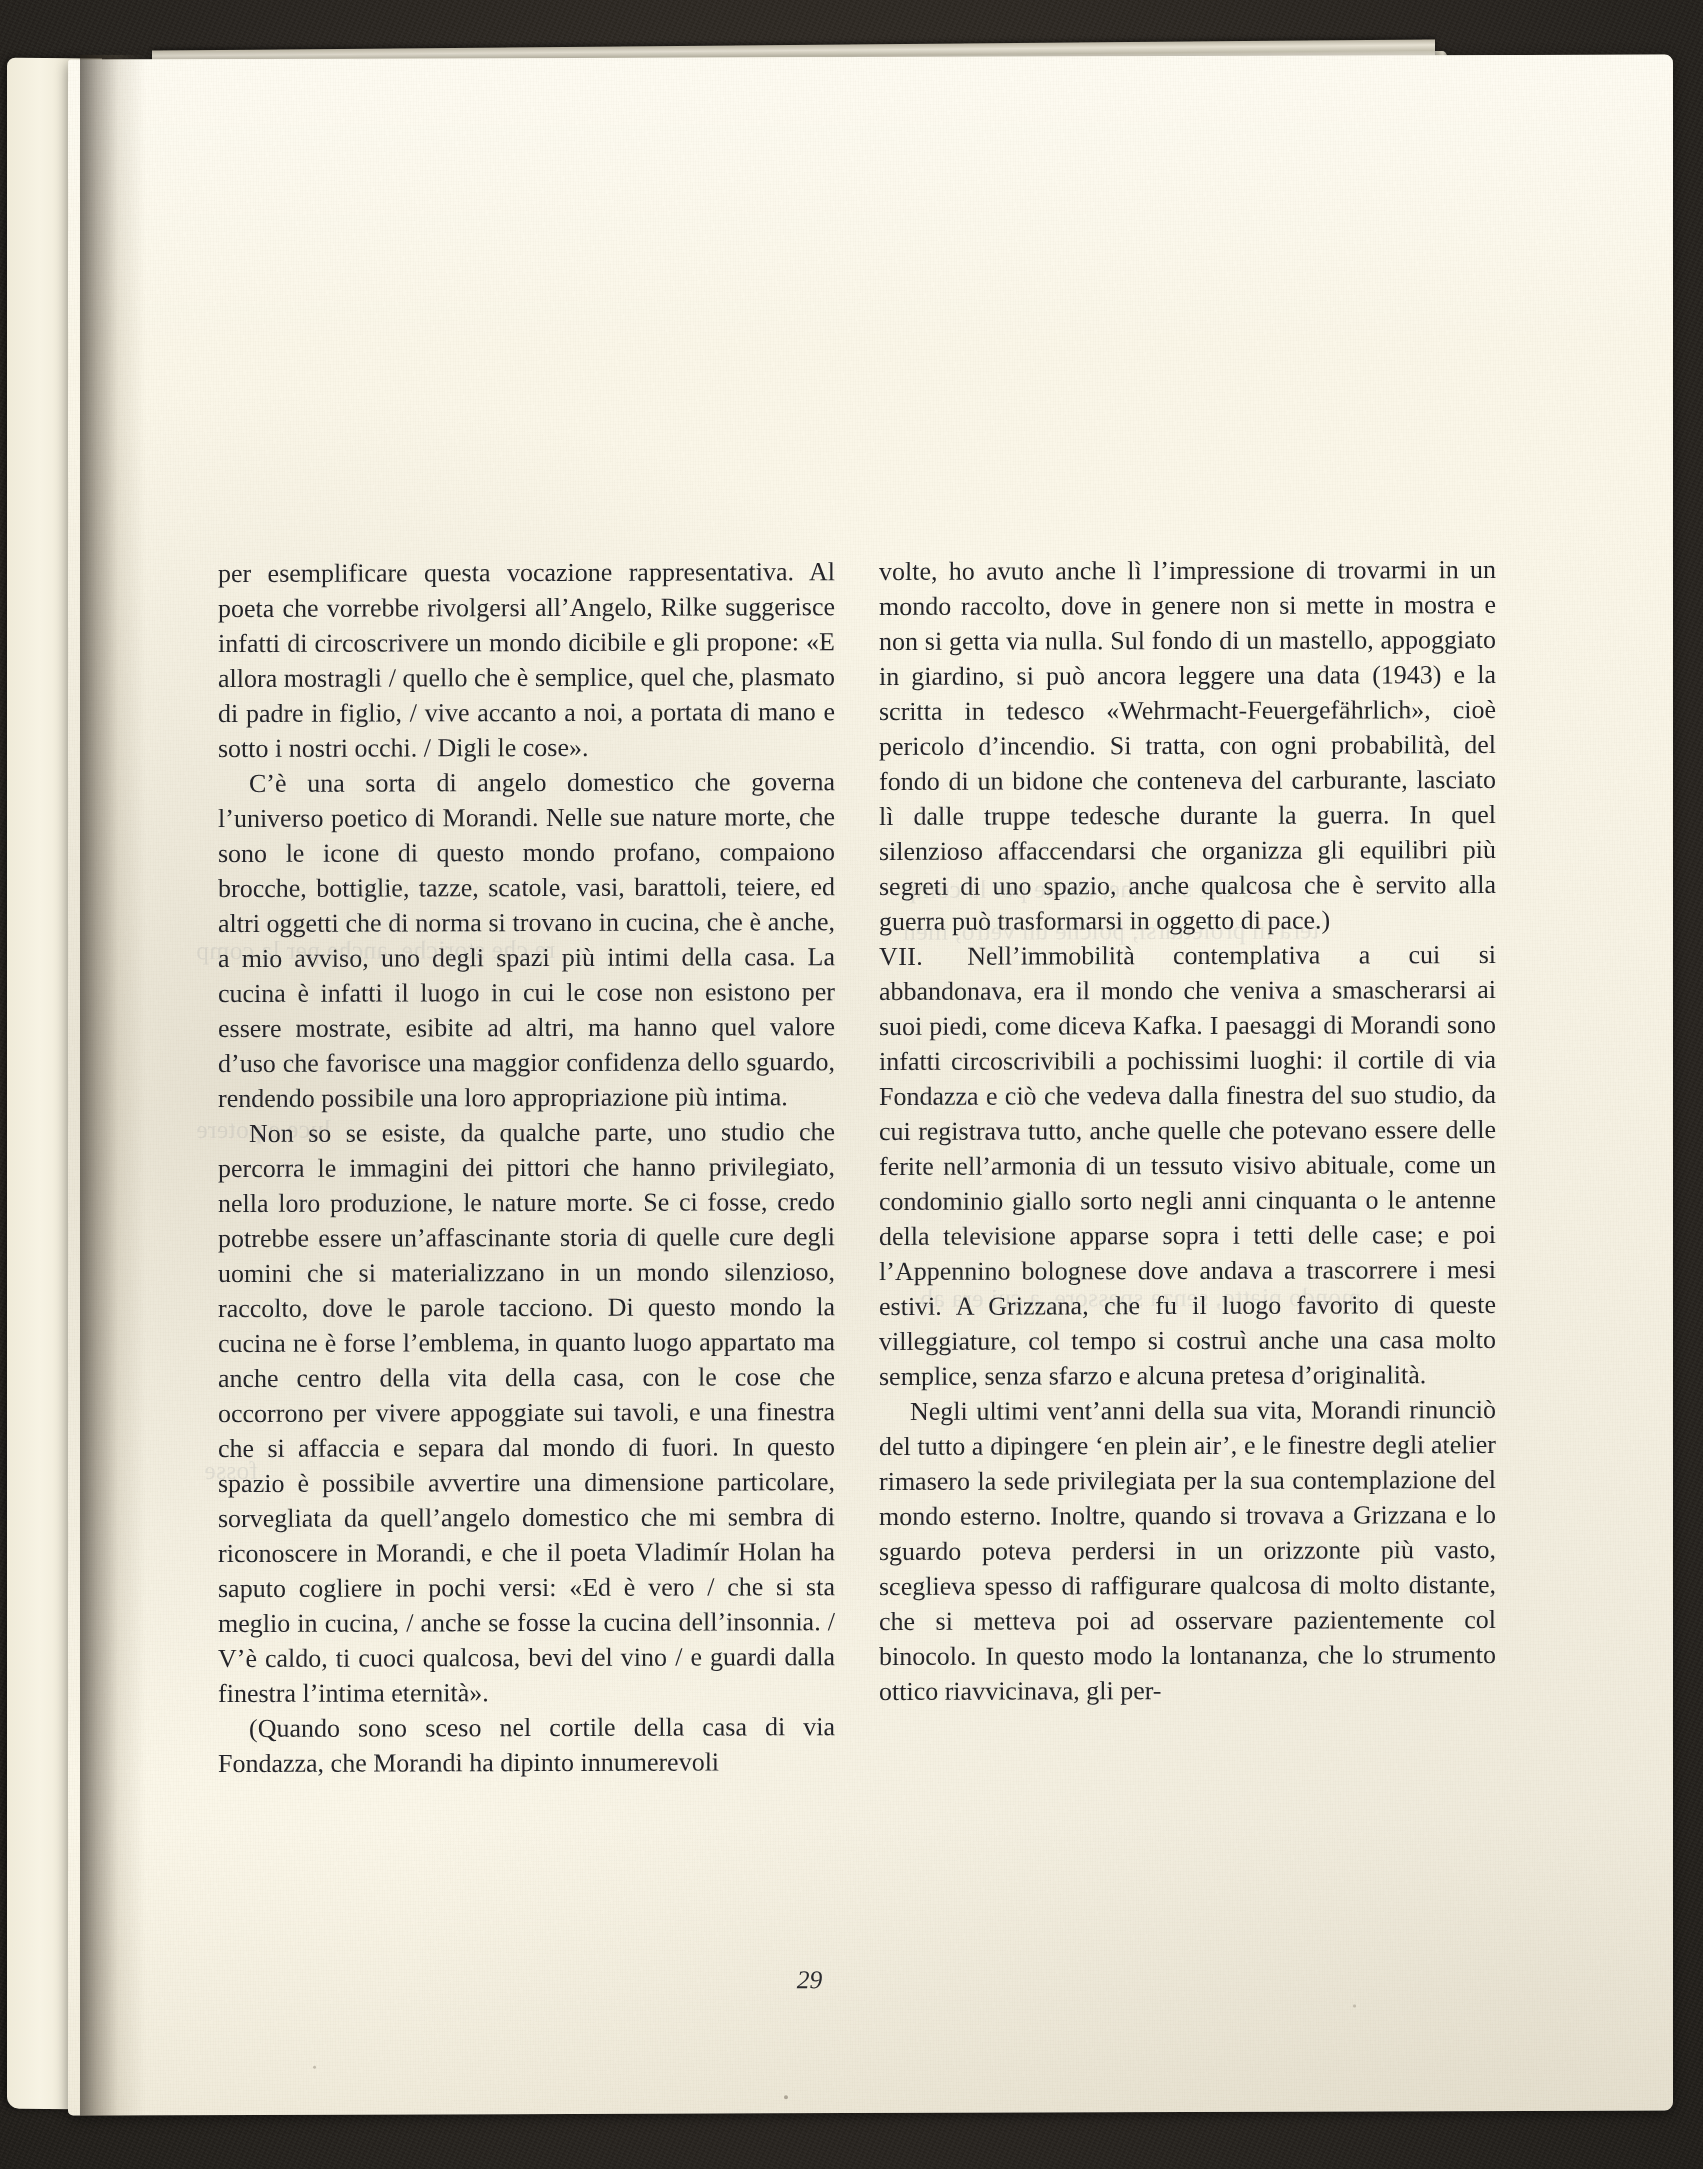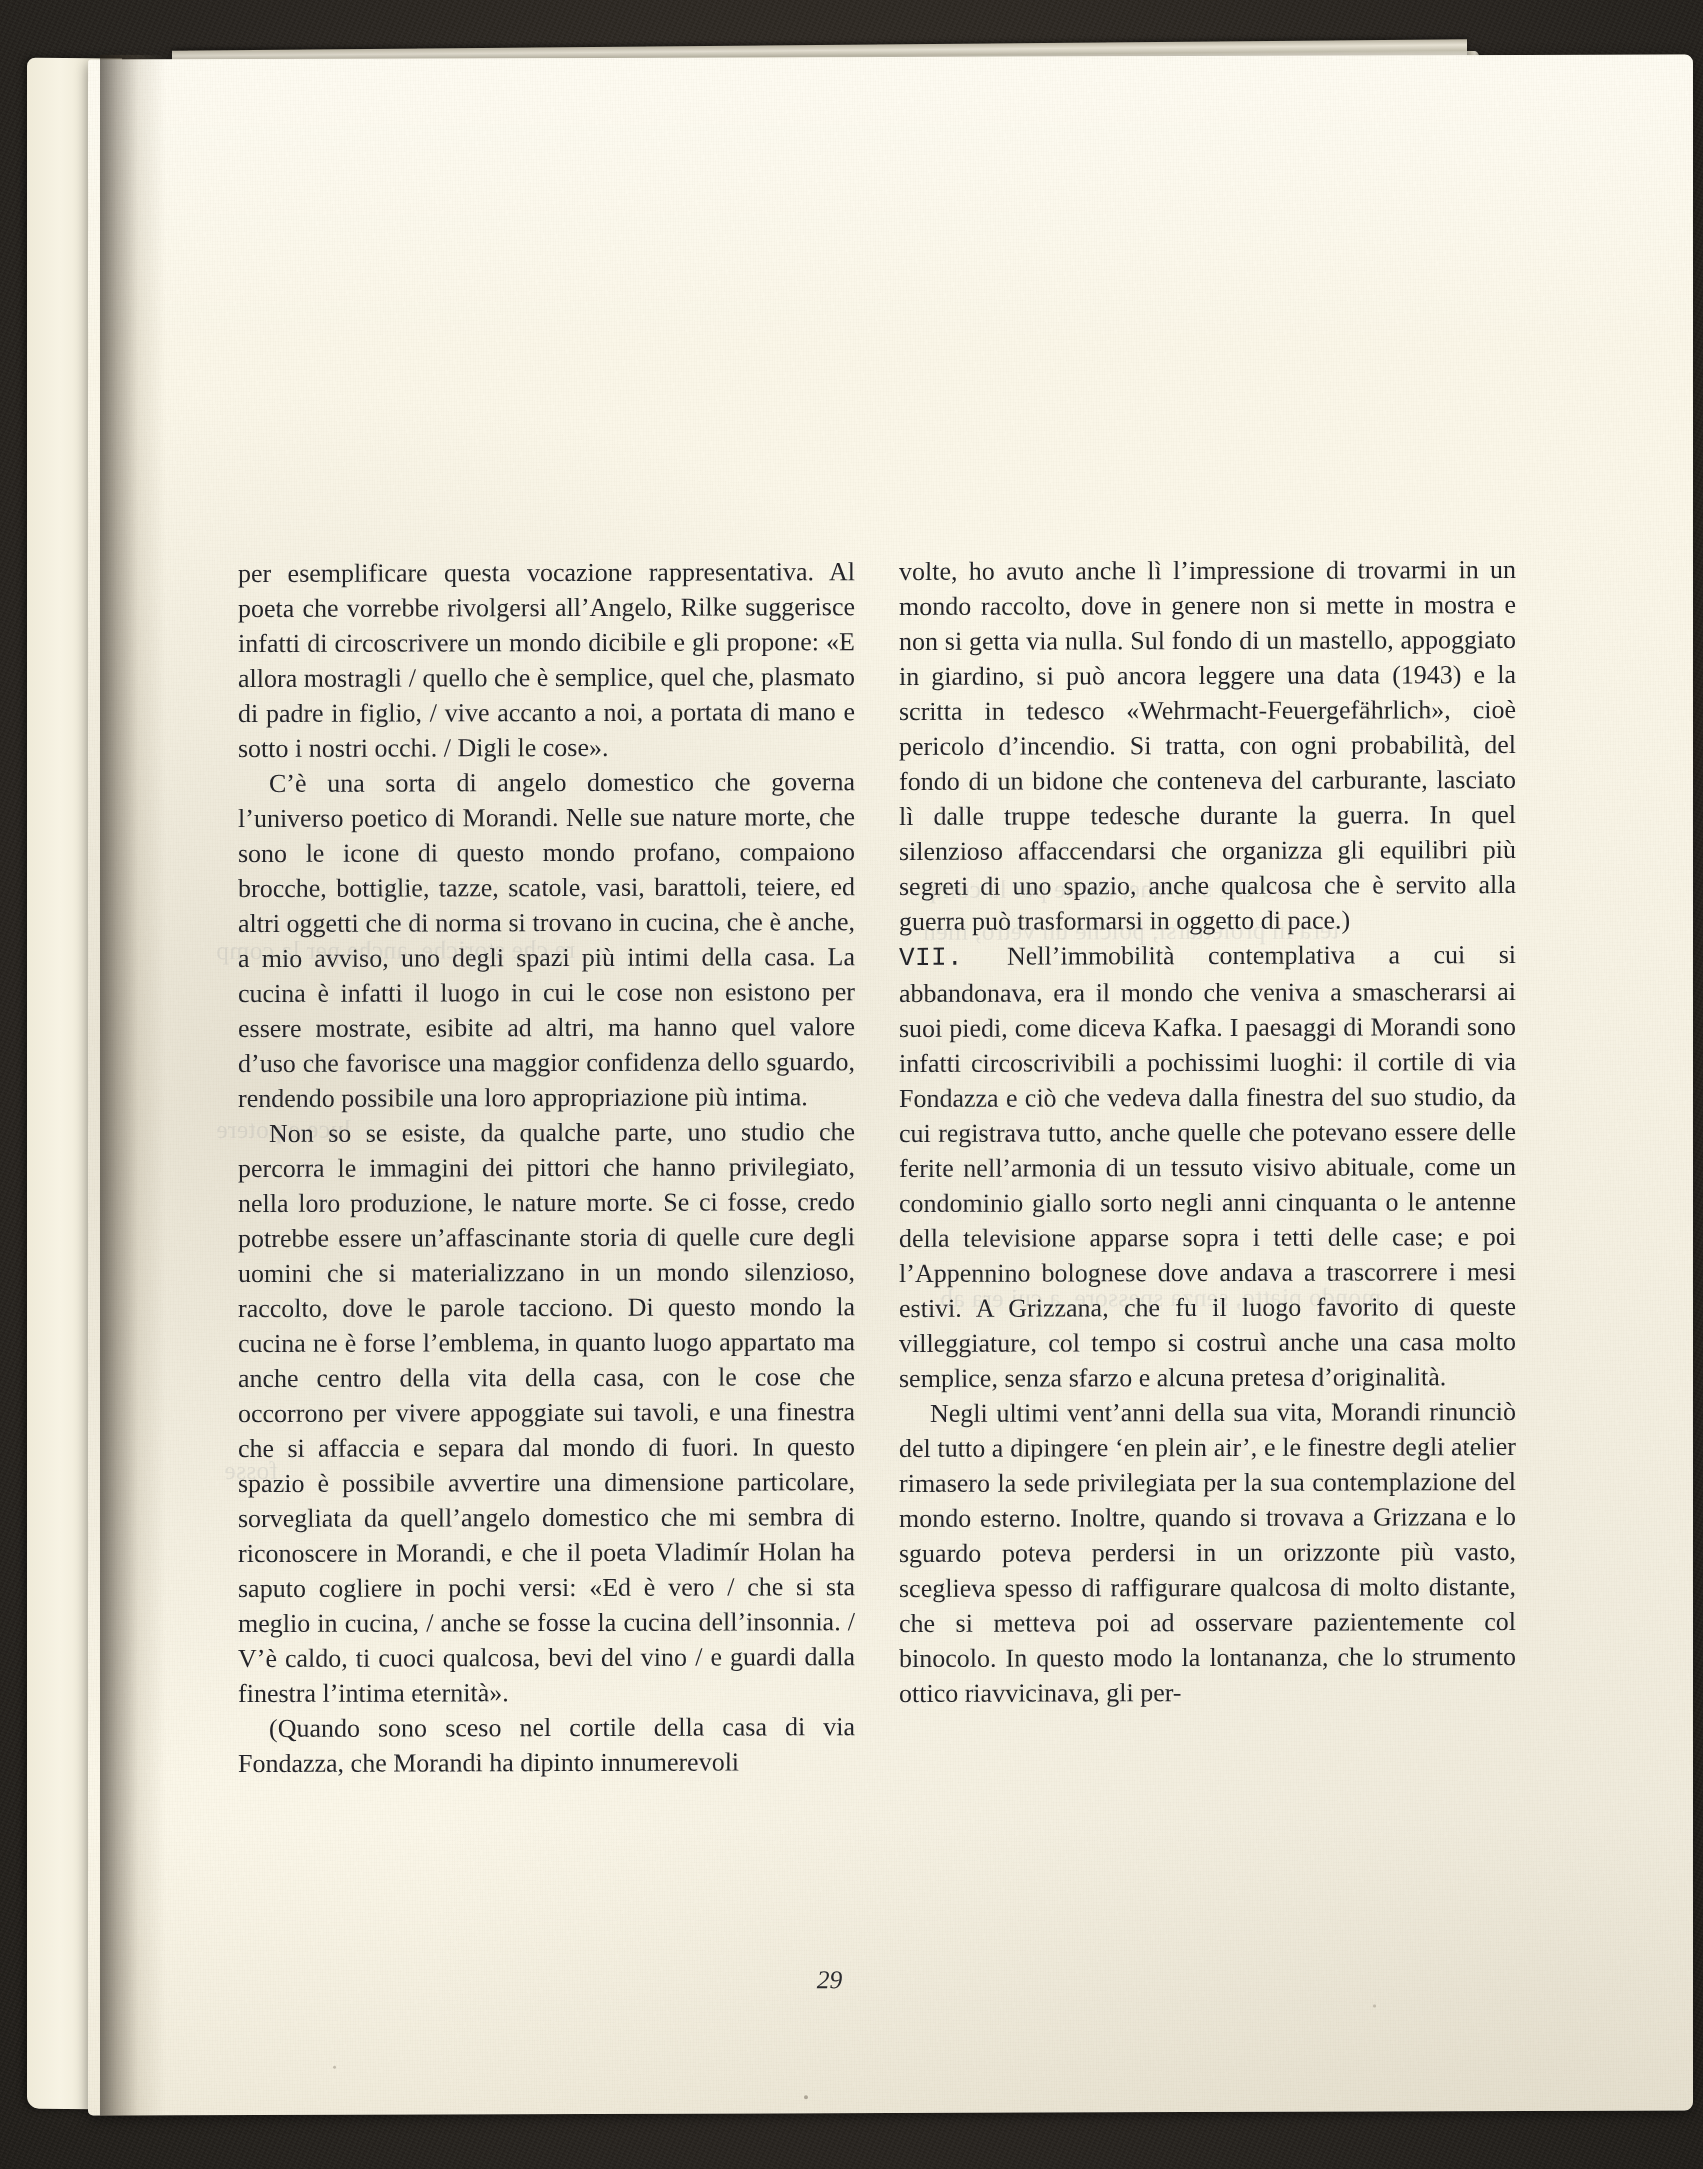--- a/index.html
+++ b/index.html
@@ -19,22 +19,22 @@
     content:"";position:absolute;inset:0;
     background-image:
       repeating-linear-gradient(23deg, rgba(255,255,255,.020) 0 1.7px, rgba(0,0,0,.020) 1.7px 3.4px),
       repeating-linear-gradient(113deg, rgba(255,255,255,.016) 0 2.6px, rgba(0,0,0,.016) 2.6px 5.1px);
     opacity:.9;
   }
 
   
   #book{
     position:absolute;
-    left:27px; top:25.6px;
-    width:1440px; height:2104px;padding-left:12px;
+    left:7px; top:25.6px;
+    width:1440px; height:2104px;
   }
 
   
   .edge-stack{
     position:absolute;
     right:0px; top:25.6px;
     width:29px; height:2044px;
     background:linear-gradient(90deg,#ded9c6 0%,#efeade 18%,#c9c3ae 34%,#efebdf 52%,#cdc7b4 70%,#e6e1d2 86%,#a9a496 100%);
     border-radius:0 5.1px 6.8px 0;
     box-shadow:1.7px 1.7px 6px rgba(0,0,0,.55);
@@ -127,21 +127,21 @@
     width:617px;
     color:#25252a;
     font-size:26px;
     line-height:35px;
     text-align:justify;
     -webkit-hyphens:none;hyphens:none;
     font-family:"Liberation Serif", serif;
   }
   .col p{margin:0;}
   .col p.ind{text-indent:31px;}
-  .sec-num{letter-spacing:0.4px;font-family:Liberation Mono, monospace;}
+  .sec-num{letter-spacing:0.4px;}
   .sec-gap{display:inline-block;width:44px;}
 
   #folio{
     position:absolute;
     left:0; right:0; top:1908px;
     text-align:center;
     font-size:25.6px;
     color:#2a2a2e;
     z-index:4;
     font-family:"Liberation Serif", serif;

